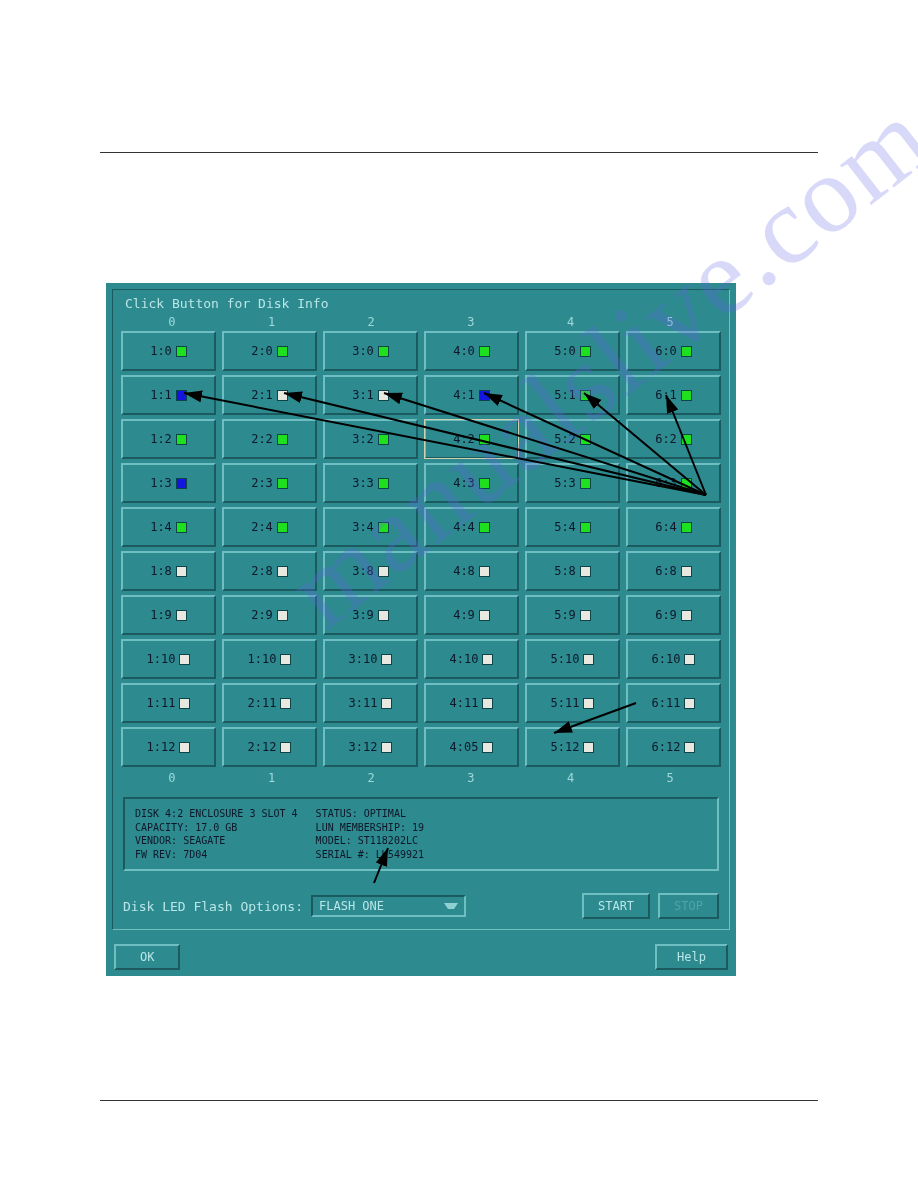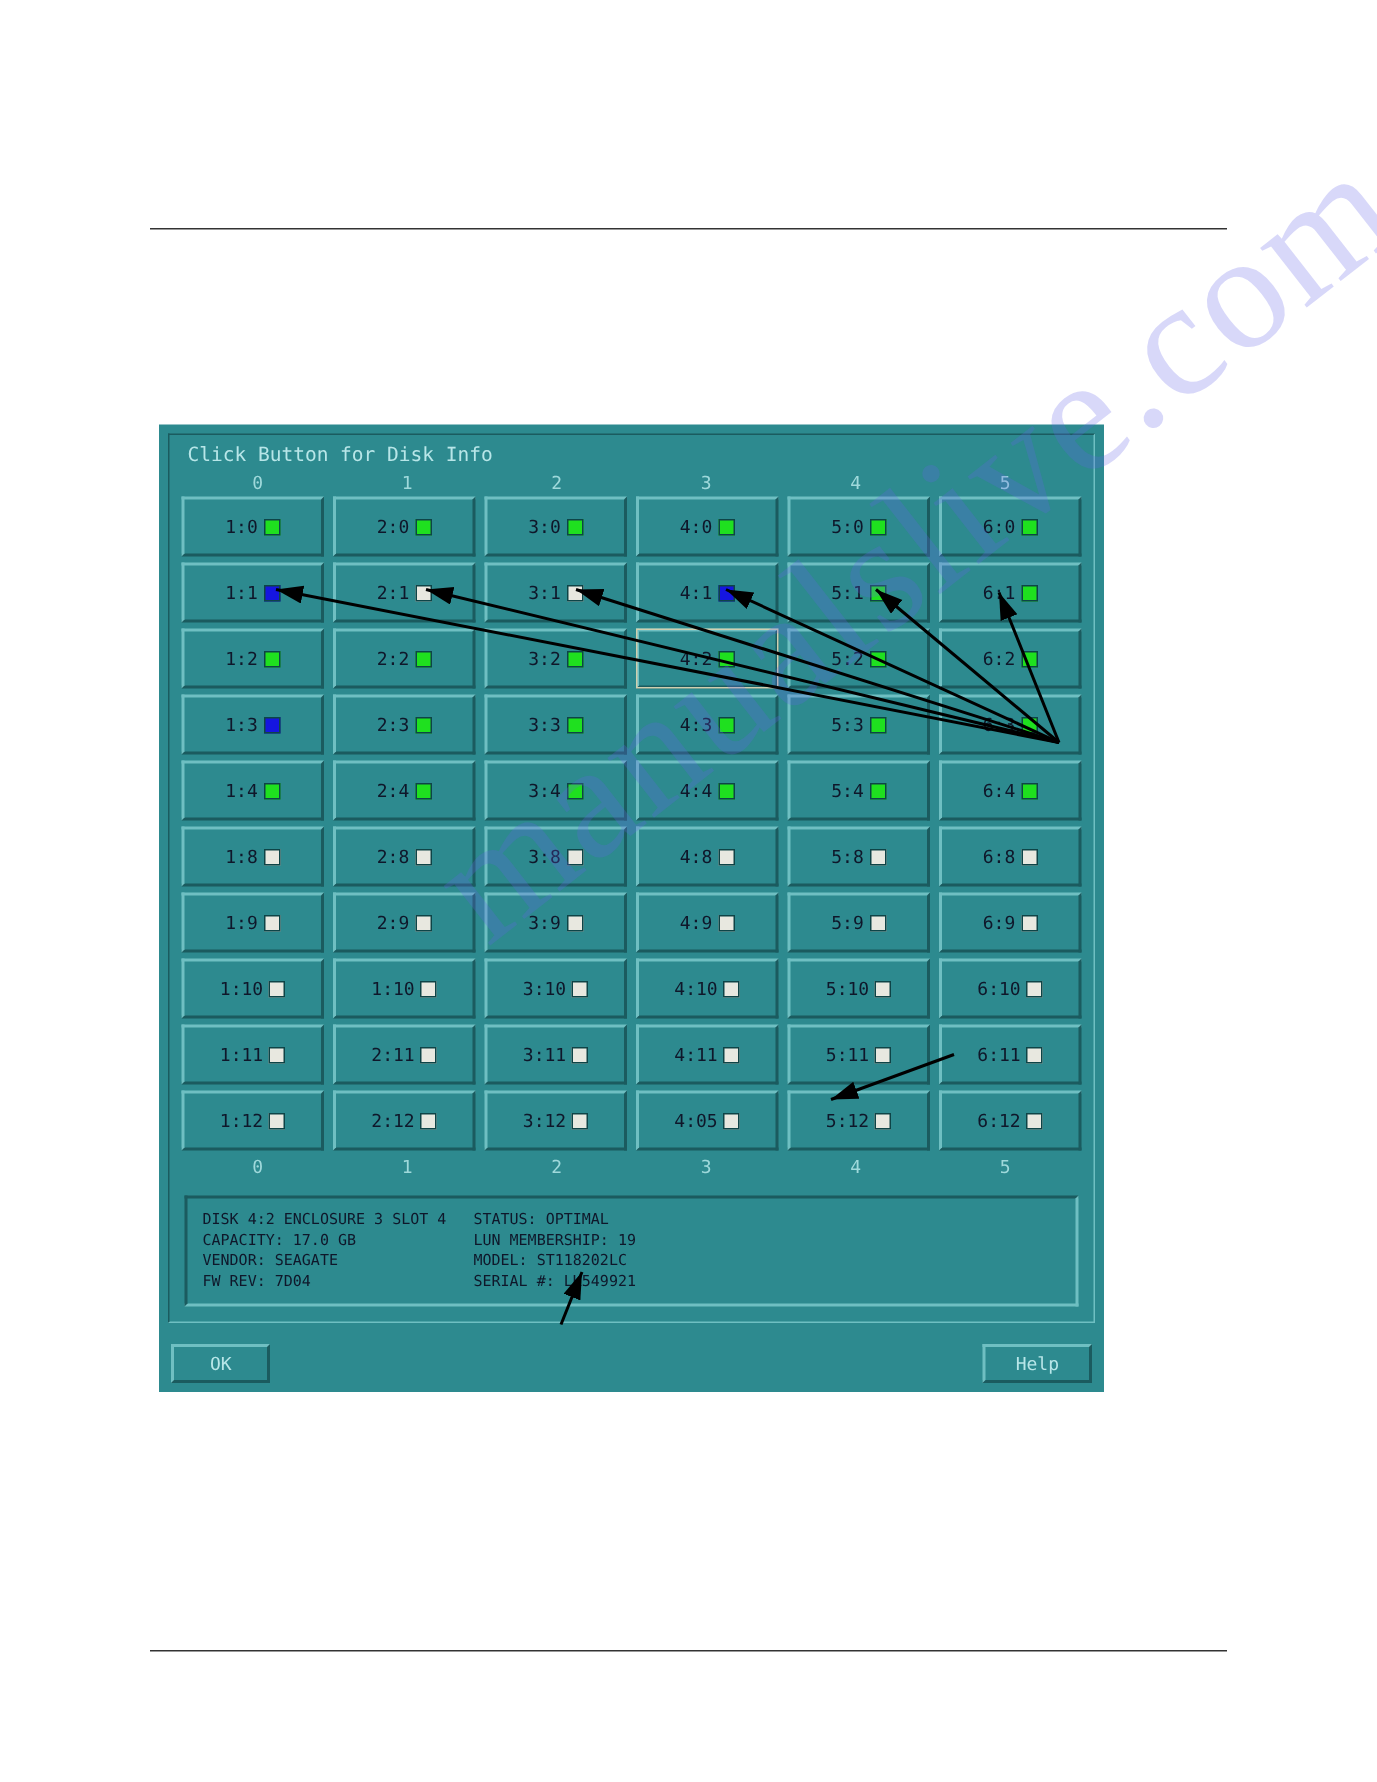--- a/index.html
+++ b/index.html
@@ -436,20 +436,30 @@
         <div>3</div>
         <div>4</div>
         <div>5</div>
       </div>
 
     <div class="info-box" id="info-box">DISK 4:2 ENCLOSURE 3 SLOT 4   STATUS: OPTIMAL
 CAPACITY: 17.0 GB             LUN MEMBERSHIP: 19
 VENDOR: SEAGATE               MODEL: ST118202LC
 FW REV: 7D04                  SERIAL #: LK549921</div>
 
+    <div class="flash-row">
+      <span class="flash-label">Disk LED Flash Options:</span>
+      <div class="flash-select">
+        <span>FLASH ONE</span>
+        <span class="arrow"></span>
+      </div>
+      <div style="flex:1"></div>
+      <button class="ctl-btn">START</button>
+      <button class="ctl-btn dim">STOP</button>
+    </div>
   </div>
 
   <div class="bottom-row">
     <button class="ctl-btn" style="padding:0 24px">OK</button>
     <button class="ctl-btn" style="padding:0 20px">Help</button>
   </div>
 </div>
 
 <svg class="annot-svg">
   <defs>

